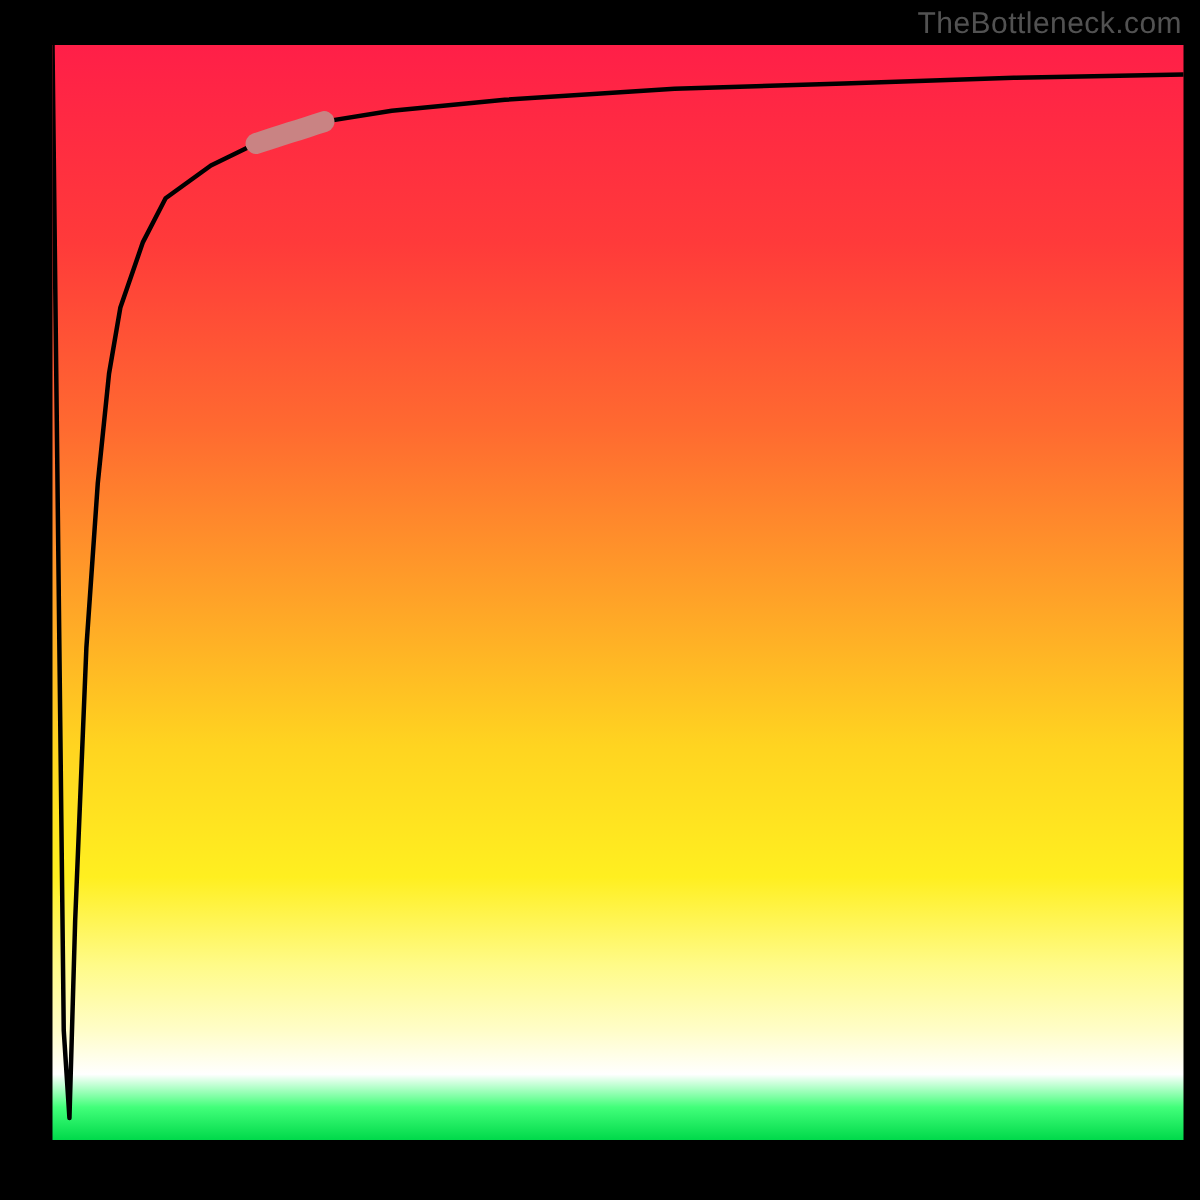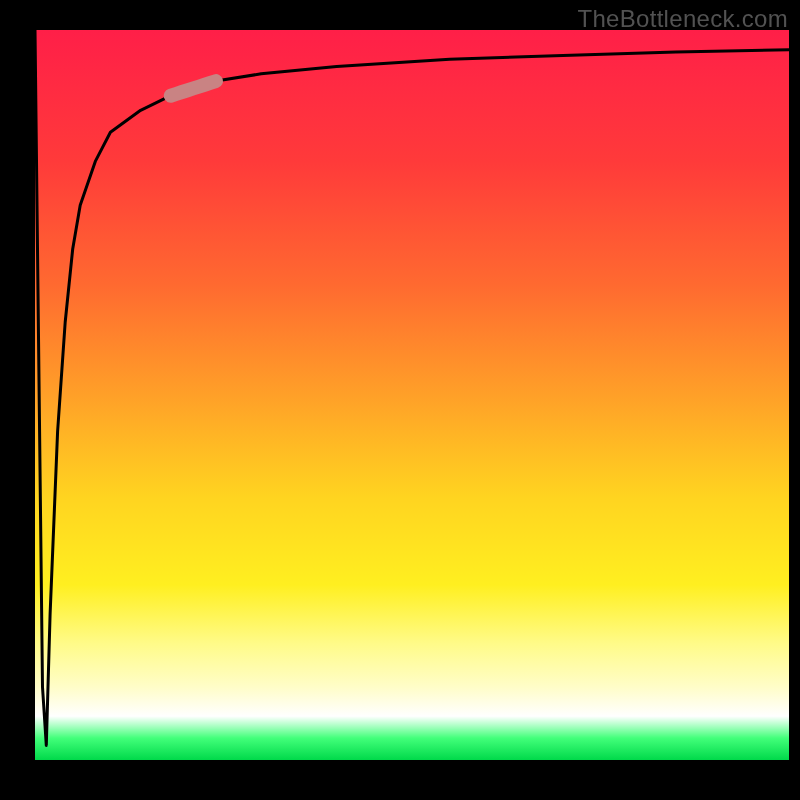--- a/index.html
+++ b/index.html
@@ -38,21 +38,21 @@
       #42ff7a 97%,
       #00d94a 100%
     );
   }
   
   .watermark {
     position: absolute;
     top: 5px;
     right: 12px;
     color: #525252;
-    font-size: 24px;
+    font-size: 20px;
     font-weight: 400;
     letter-spacing: 0.3px;
     user-select: none;
   }
   svg.curve {
     position: absolute;
     left: 0;
     top: 0;
     width: 754px;
     height: 730px;

